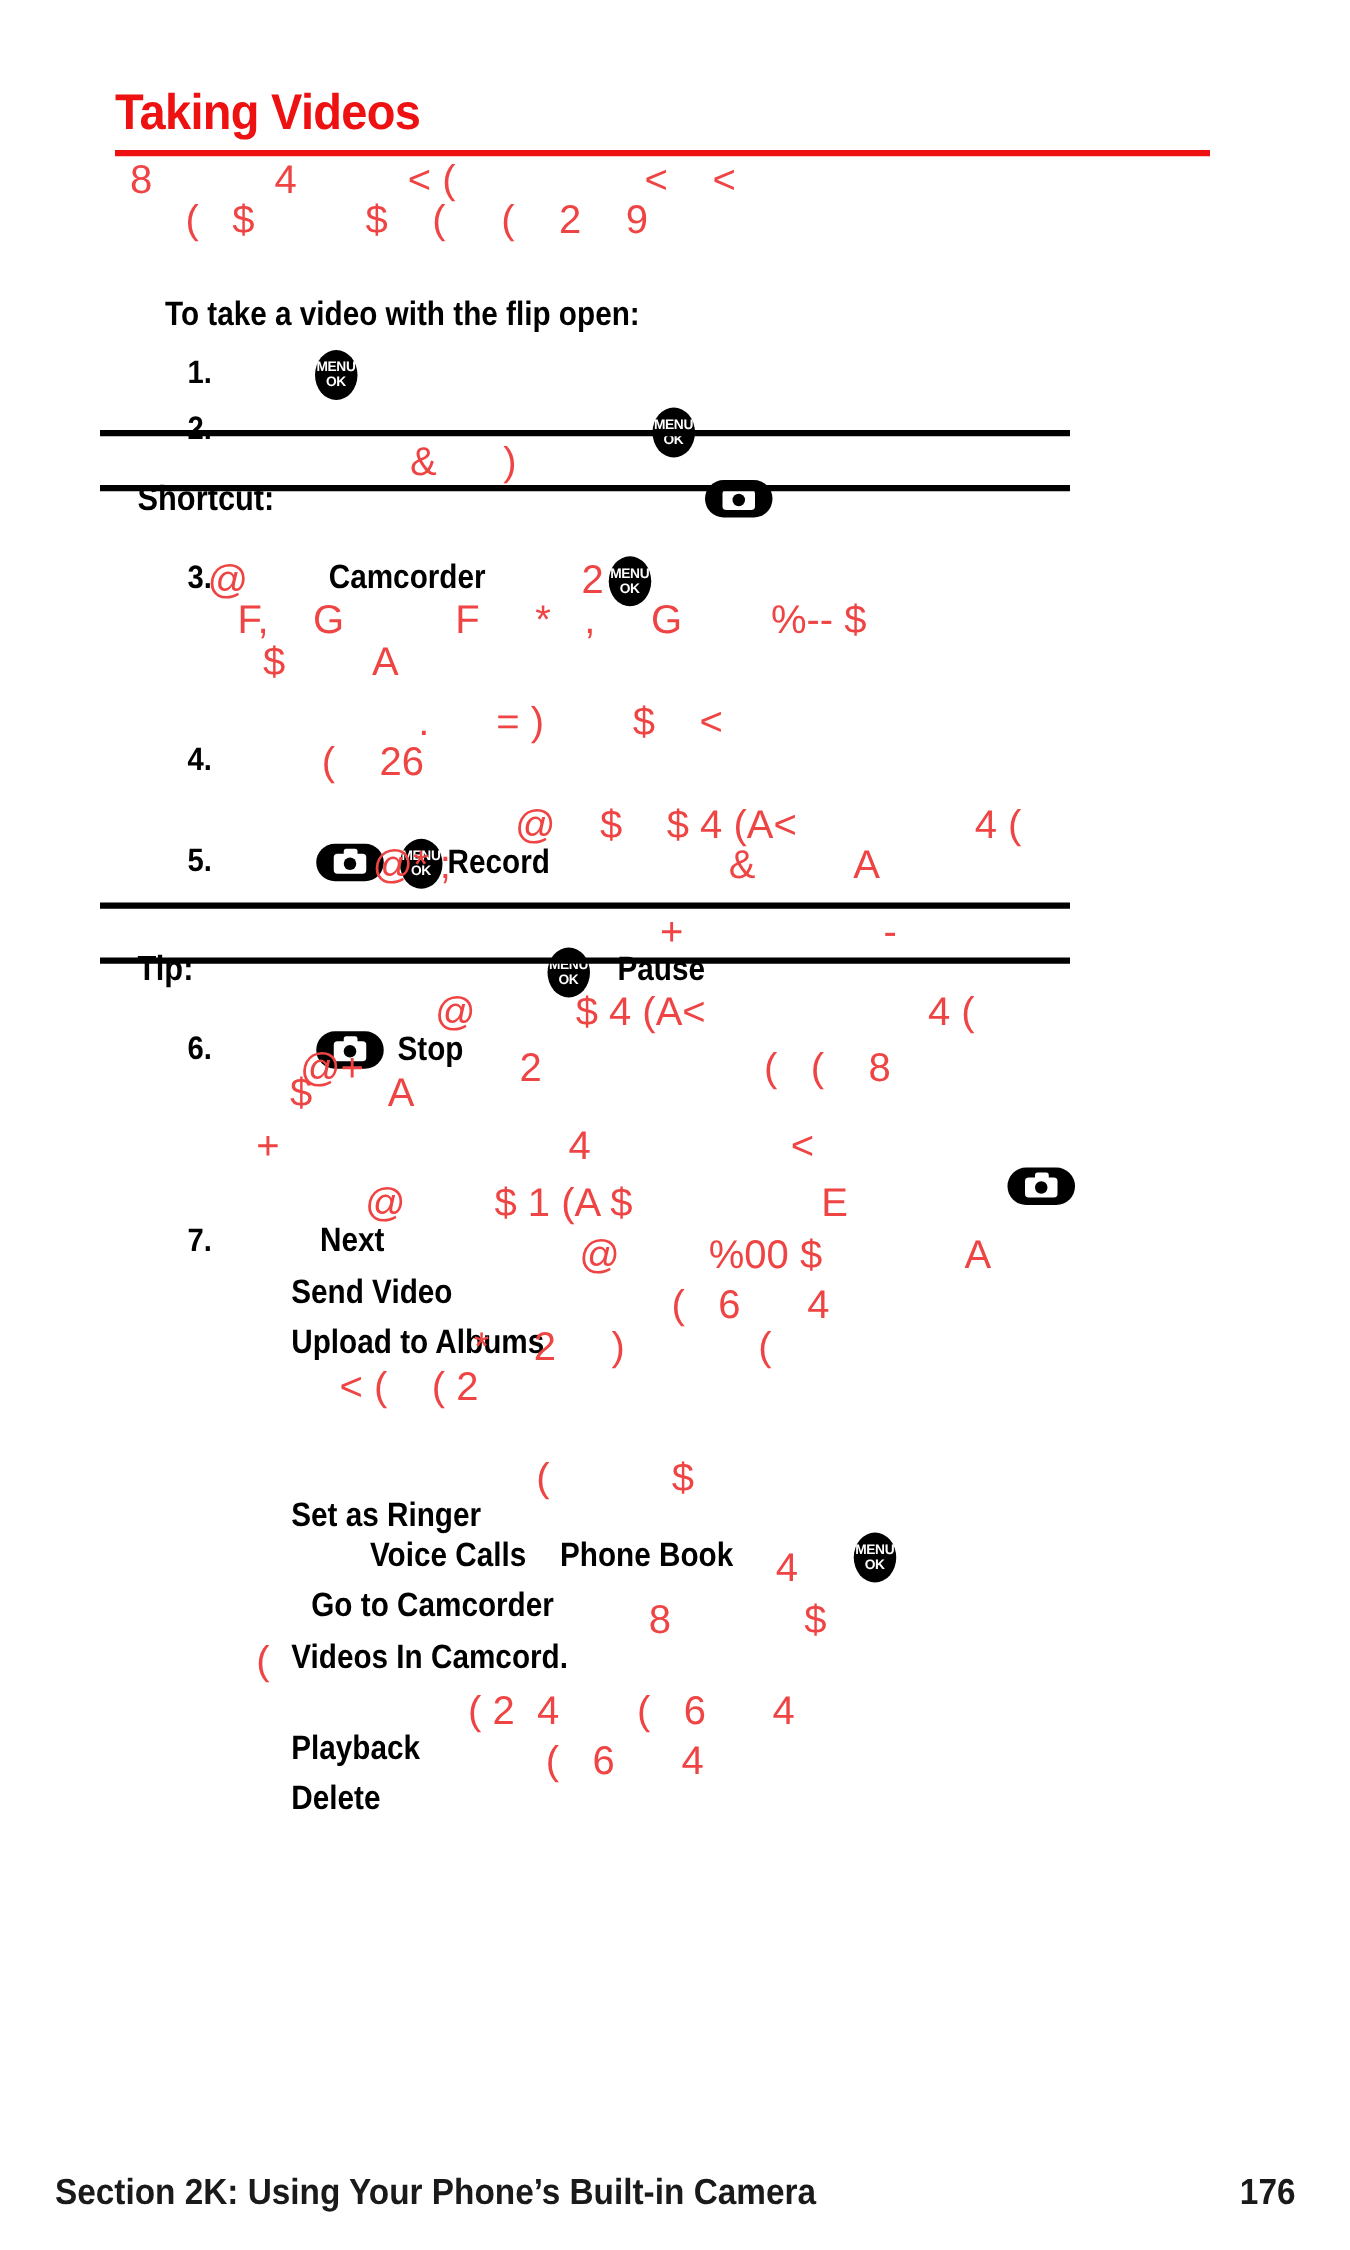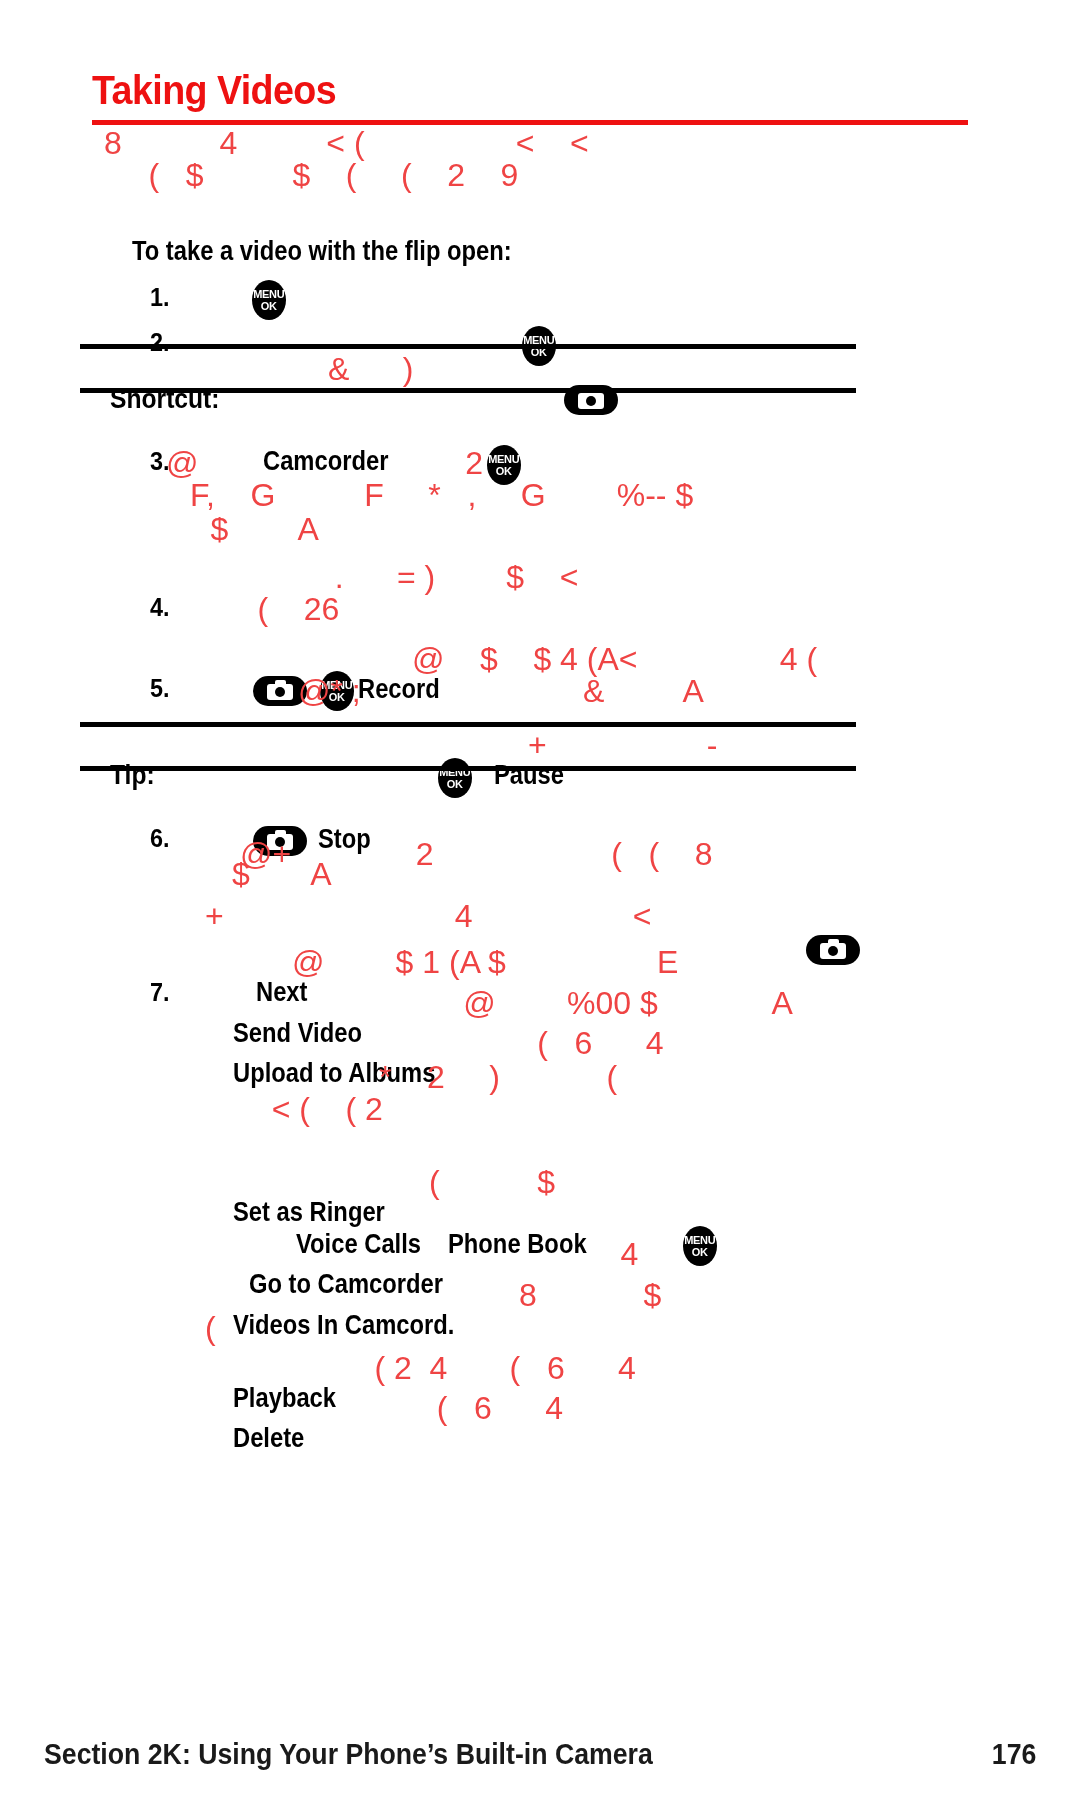--- a/index.html
+++ b/index.html
@@ -287,20 +287,21 @@
   <div class="row" style="left:225px; top:794px;">
     <span class="icon-camera">
       <span class="cam-bump"></span>
       <span class="cam-body"></span>
       <span class="cam-lens"></span>
     </span>
   </div>
   <div class="row" style="left:290px; top:794px;text-align:right;">
     <span class="lead">Stop</span>
   </div>
+  <div class="row body-glyph" style="left:348px; top:794px;">@         $ 4 (A&lt;                    4 (</div>
   <div class="row body-glyph" style="left:240px; top:839px;">@+              2                    (   (    8</div>
   <div class="row body-glyph" style="left:232px; top:859px;">$       A</div>
 
   <div class="row body-glyph" style="left:205px; top:901px;">+                          4                  &lt;</div>
   <div class="row" style="left:778px; top:903px;">
     <span class="icon-camera">
       <span class="cam-bump"></span>
       <span class="cam-body"></span>
       <span class="cam-lens"></span>
     </span>

